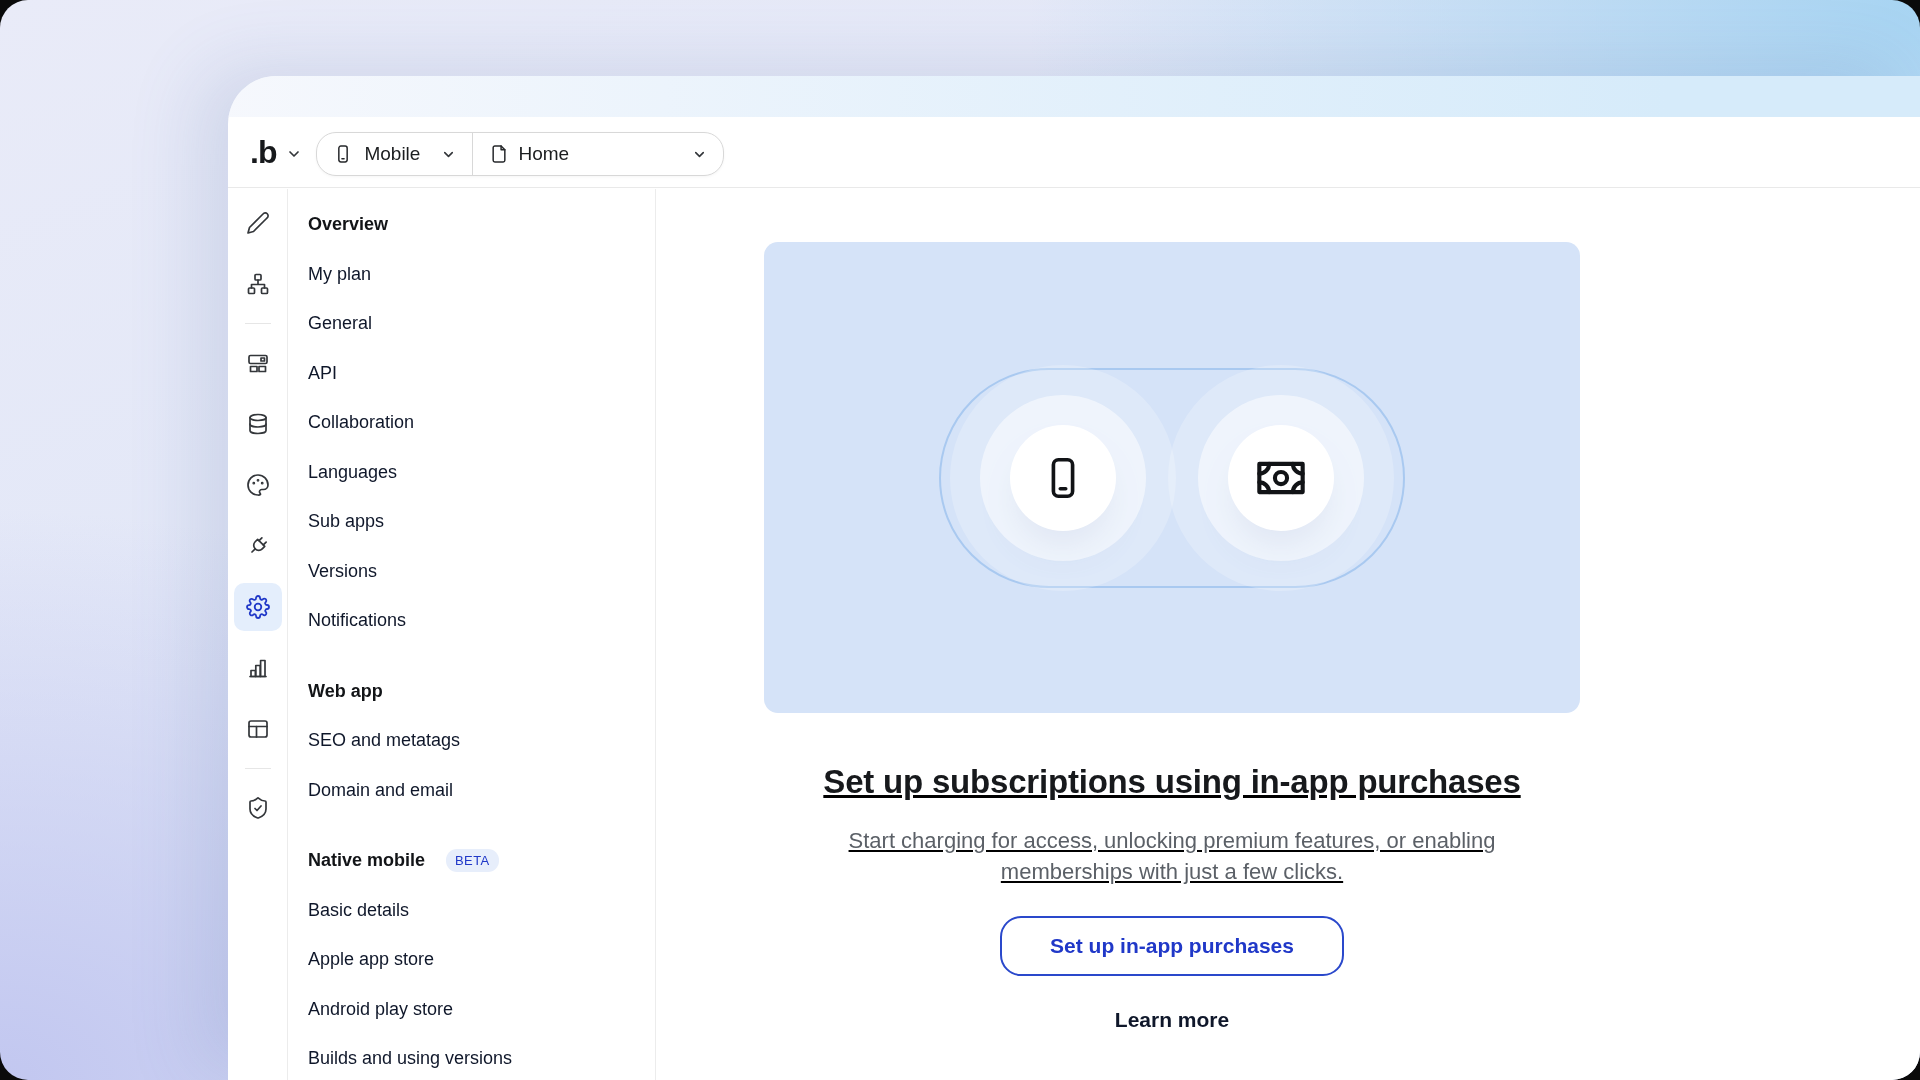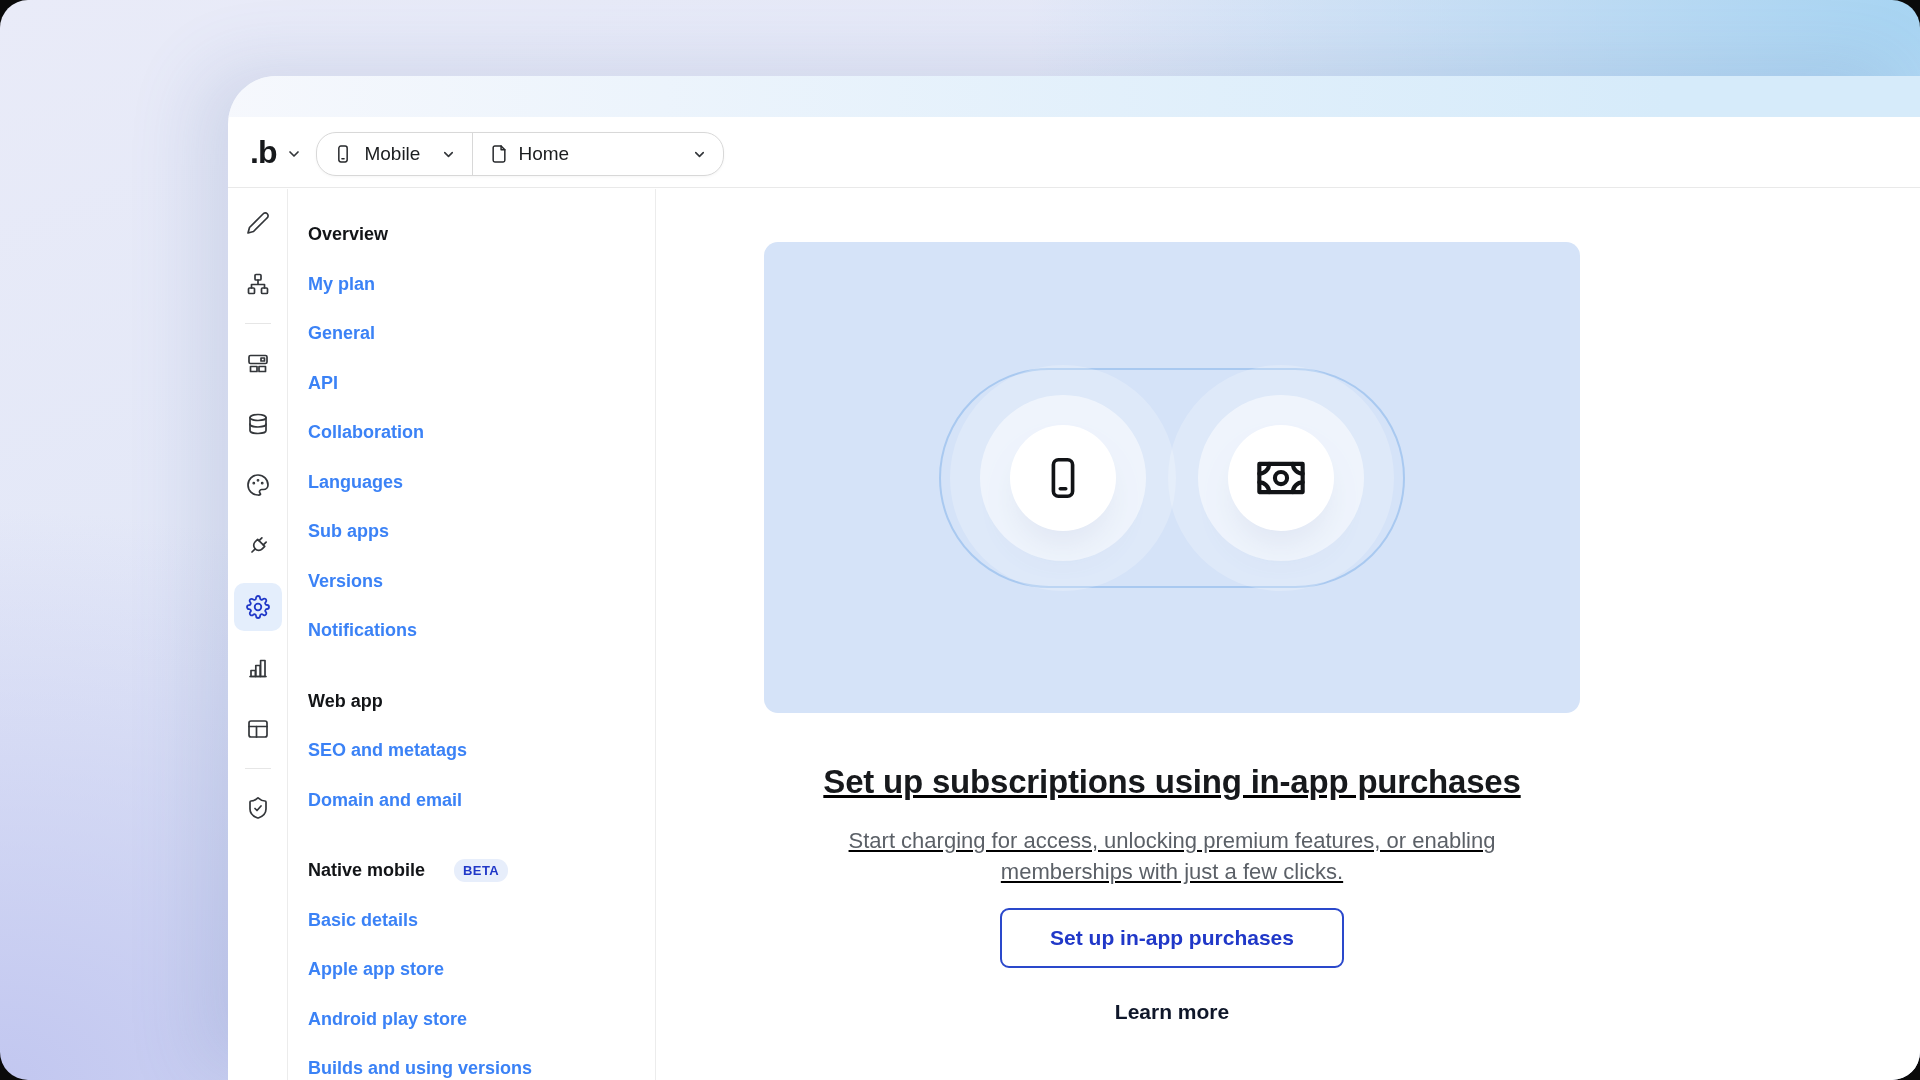--- a/index.html
+++ b/index.html
@@ -66,31 +66,31 @@
     width:48px; height:48px; margin-bottom:13px; border-radius:10px;
     display:flex; align-items:center; justify-content:center;
     color:#33363a; cursor:pointer;
   }
   .rail-slot.active { background:var(--active-tile-bg,#e4eefc); color:var(--accent-blue,#2336c8); }
   .rail-divider { width:26px; height:1px; background:#e6e6e6; margin:2px 0 15px; }
 
   
   .nav {
     position:absolute; top:113px; left:60px; bottom:0; width:368px;
-    border-right:1px solid #ececec; padding-top:21px; overflow:hidden;
+    border-right:1px solid #ececec; padding-top:11px; overflow:hidden;
   }
   .nav-row {
     height:49.5px; display:flex; align-items:center; padding-left:20px;
-    font-size:18px; color:#3b82f6; cursor:pointer;font-weight:bold;
+    font-size:18px; color:#0f172a; cursor:pointer;
   }
   .nav-row.header { font-weight:700; color:#121417; cursor:default; }
   .nav-row.header.gap { margin-top:21px; }
   .beta-badge {
-    margin-left:29px; background:var(--badge-bg,#e7eefb); color:var(--accent-blue,#1c3ac9);
-    font-size:13px; font-weight:700; letter-spacing:.4px;
+    margin-left:21px; background:var(--badge-bg,#e7eefb); color:var(--accent-blue,#1c3ac9);
+    font-size:13px; font-weight:400; letter-spacing:.4px;
     padding:5px 9px; border-radius:11px; line-height:1;
   }
 
   
   .content { position:absolute; left:536px; top:166px; width:816px; text-align:center;text-decoration:underline; }
   .hero-card {
     height:471px; border-radius:14px; background:var(--card-blue,#d5e3f8);
     display:flex; align-items:center; justify-content:center;
   }
   .pill {
@@ -106,23 +106,23 @@
     display:flex; align-items:center; justify-content:center; color:#111316;
   }
   .hero-title {
     margin-top:50px; font-size:33px; font-weight:700; color:#17191c; letter-spacing:-.2px;
   }
   .hero-desc {
     margin:24px auto 0; max-width:710px;
     font-size:22px; line-height:31px; color:#5b6067;
   }
   .cta-btn {
-    margin-top:21px; height:60px; padding:0 48px;
+    margin-top:29px; height:60px; padding:0 48px;
     font-family:inherit; font-size:21px; font-weight:600; color:var(--accent-blue,#1f3dc8);
-    background:#fff; border:2px solid #2a48cb; border-radius:9px; cursor:pointer;
+    background:#fff; border:2px solid #2a48cb; border-radius:21px; cursor:pointer;
   }
   .learn-more {
     margin-top:32px; font-size:21px; font-weight:700; color:#0f172a;
     display:inline-block; cursor:pointer;
   }
   svg { display:block; }
 </style>
 </head>
 <body>
 

